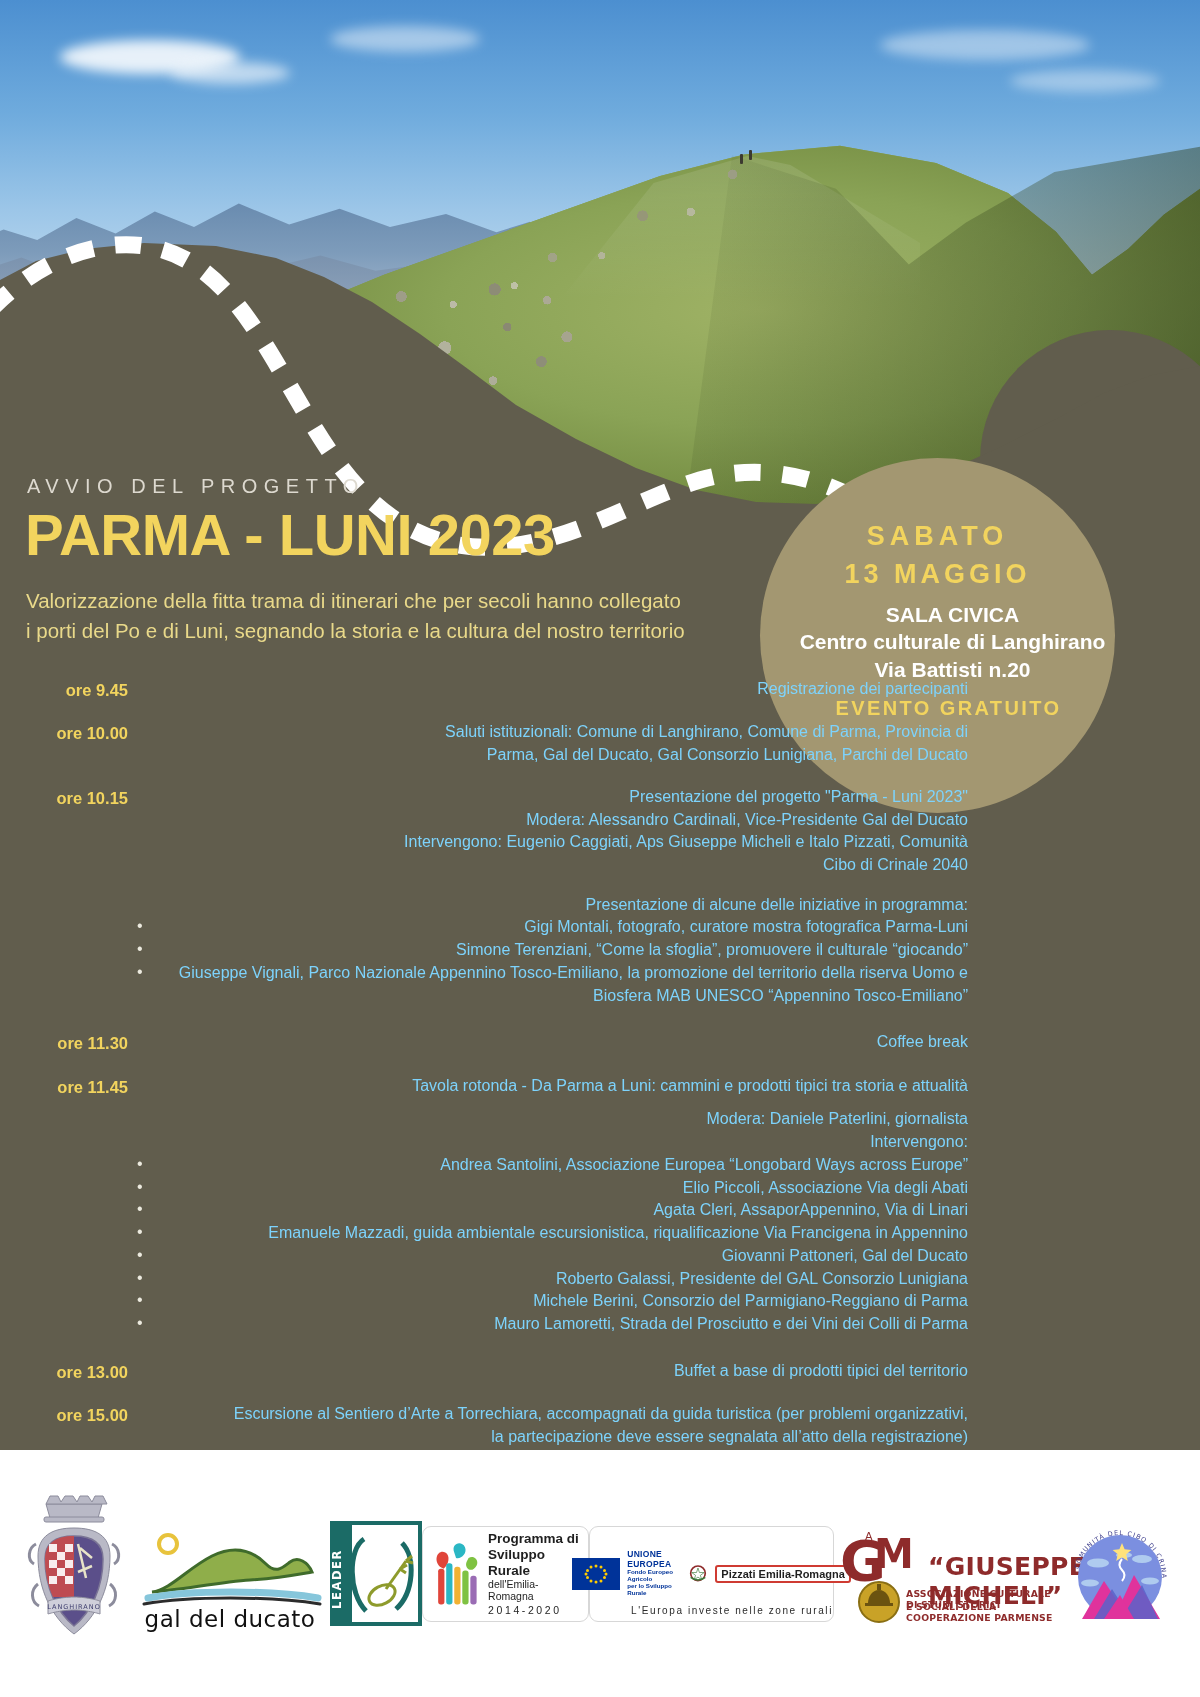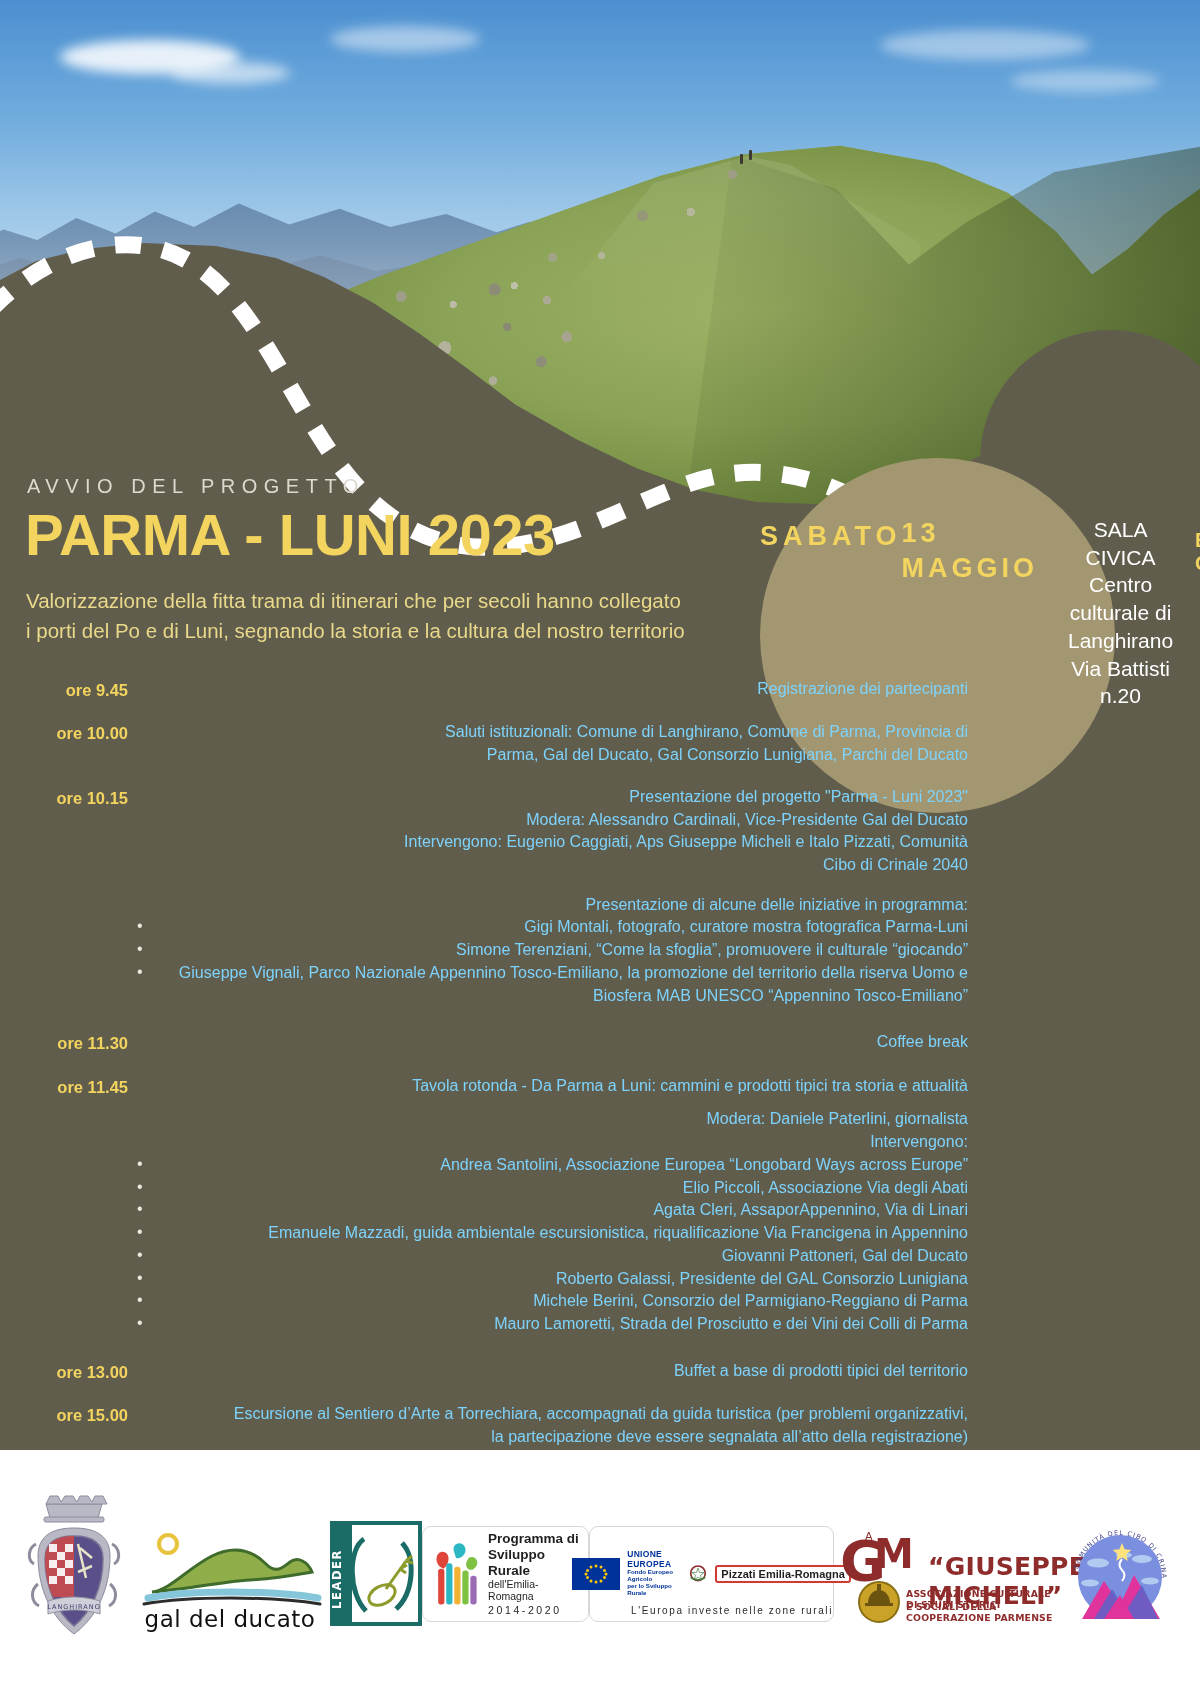--- a/index.html
+++ b/index.html
@@ -146,34 +146,34 @@
   .subtitle {
     position:absolute; left:26px; top:586px; width:720px;
     font-size:20.5px; color:#e9d98a; line-height:1.45;
   }
   .subtitle .ln { display:block; }
 
   
   .badge {
     position:absolute; left:760px; top:458px; width:355px; height:355px;
     background:#a39771; border-radius:50%;
-    display:flex; flex-direction:row; 
+    display:flex; flex-direction:column; align-items:center;
     padding-top:58px;
   }
   .badge-day {
     font-size:27px; font-weight:bold; color:#f2d45e; letter-spacing:5px;
     line-height:1.5;
   }
   .badge-date {
     font-size:27px; font-weight:bold; color:#f2d45e; letter-spacing:4px;
     line-height:1.3; margin-bottom:9px;
   }
   .badge-venue {
     font-size:21px; color:#ffffff; line-height:1.32; text-align:center;
-    font-weight:400;
+    font-weight:700;
     margin-left:30px;
   }
   .badge-free {
     margin-top:13px;
     font-size:20px; font-weight:bold; color:#f2d45e; letter-spacing:2.4px;margin-left:22px;
   }
 
   
   .program { position:absolute; left:28px; top:678px; width:940px; }
   .row { display:flex; margin-bottom:0;text-align:right; }

